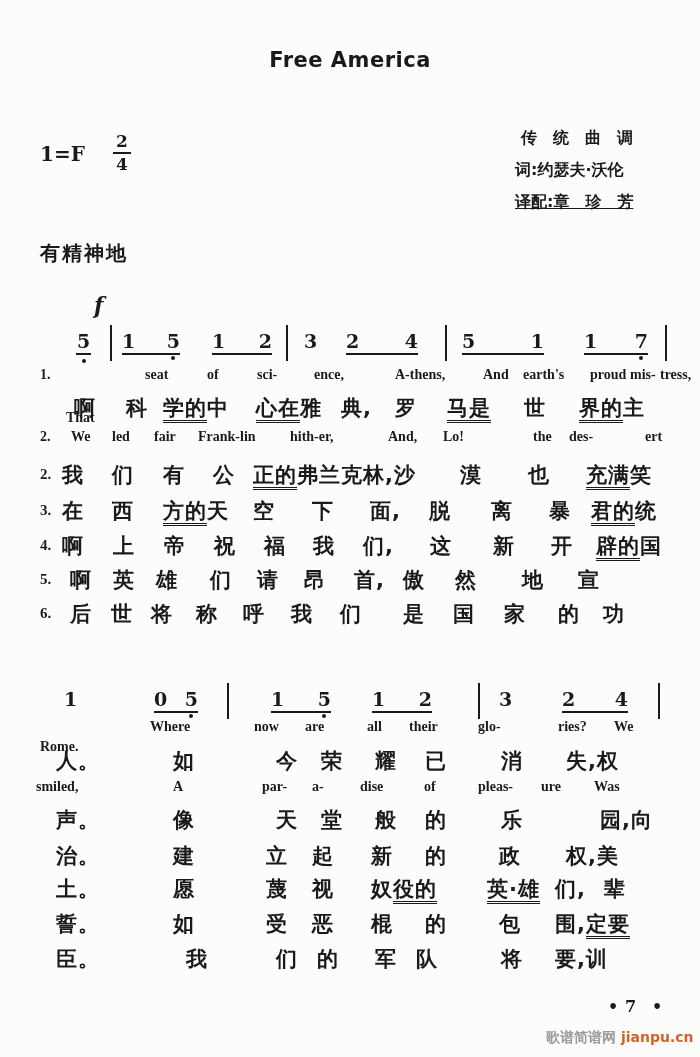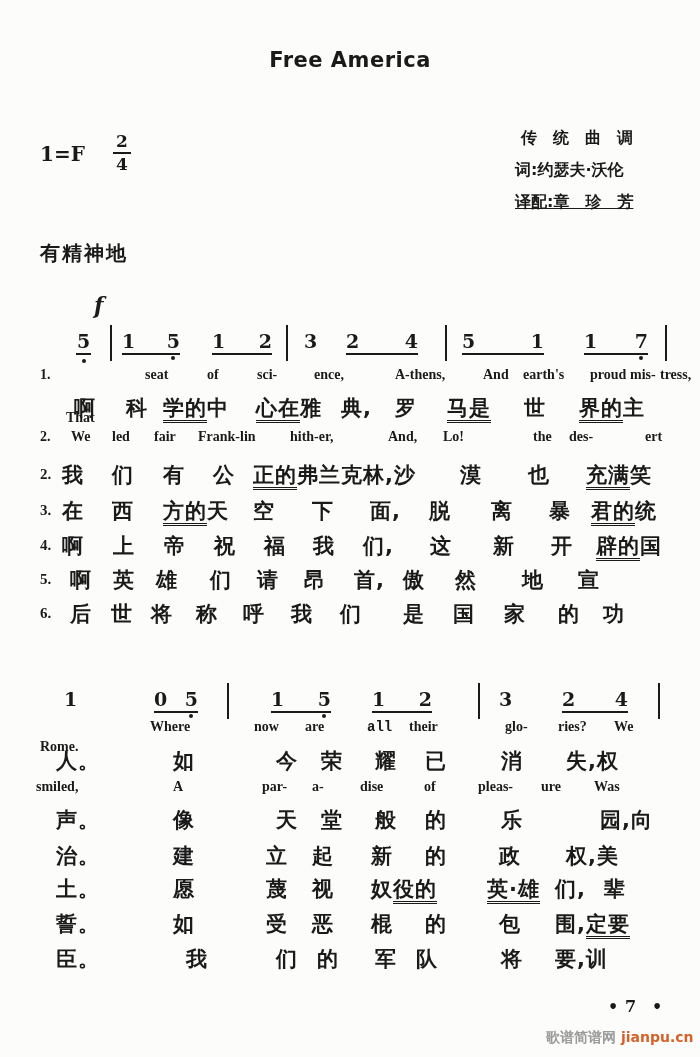--- a/index.html
+++ b/index.html
@@ -216,23 +216,23 @@
         <span class="tk" style="left: 453px;">国</span>
         <span class="tk" style="left: 504px;">家</span>
         <span class="tk" style="left: 558px;">的</span>
         <span class="tk" style="left: 603px;">功</span>
       </div>
       <div class="trow en" style="top: 719px;">
         <span class="tk" style="left: 40px; margin-top: 20px;">Rome.</span>
         <span class="tk" style="left: 150px;">Where</span>
         <span class="tk" style="left: 254px;">now</span>
         <span class="tk" style="left: 305px;">are</span>
-        <span class="tk" style="left: 367px; font-family: Liberation Mono, monospace;">all</span>
+        <span class="tk" style="left: 367px;">all</span>
         <span class="tk" style="left: 409px;">their</span>
-        <span class="tk" style="left: 505px;">glo-</span>
+        <span class="tk" style="left: 478px;">glo-</span>
         <span class="tk" style="left: 558px;">ries?</span>
         <span class="tk" style="left: 614px;">We</span>
       </div>
       <div class="trow zh" style="top: 747px;">
         <span class="tk" style="left: 56px;">人。</span>
         <span class="tk" style="left: 173px;">如</span>
         <span class="tk" style="left: 276px;">今</span>
         <span class="tk" style="left: 321px;">荣</span>
         <span class="tk" style="left: 375px;">耀</span>
         <span class="tk" style="left: 425px;">已</span>

